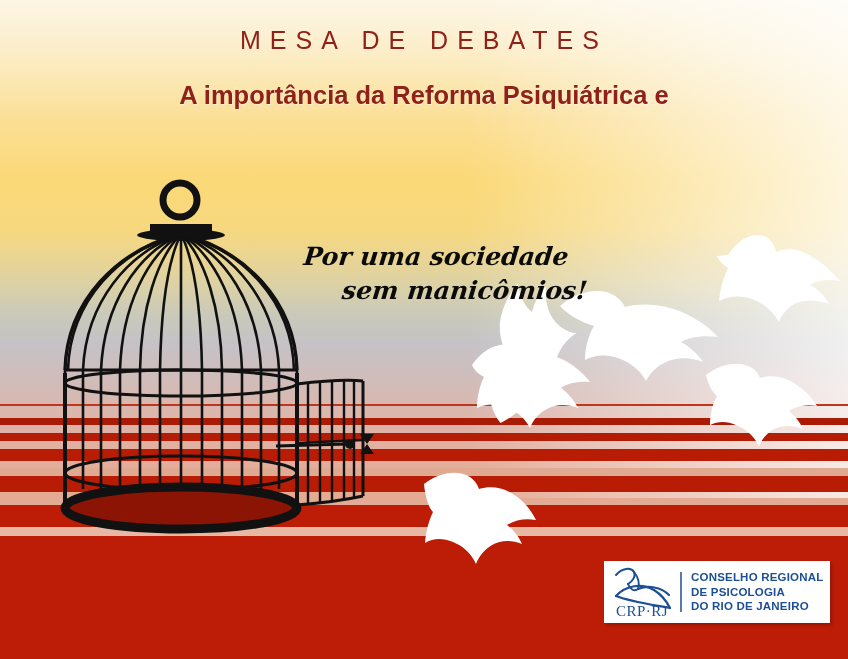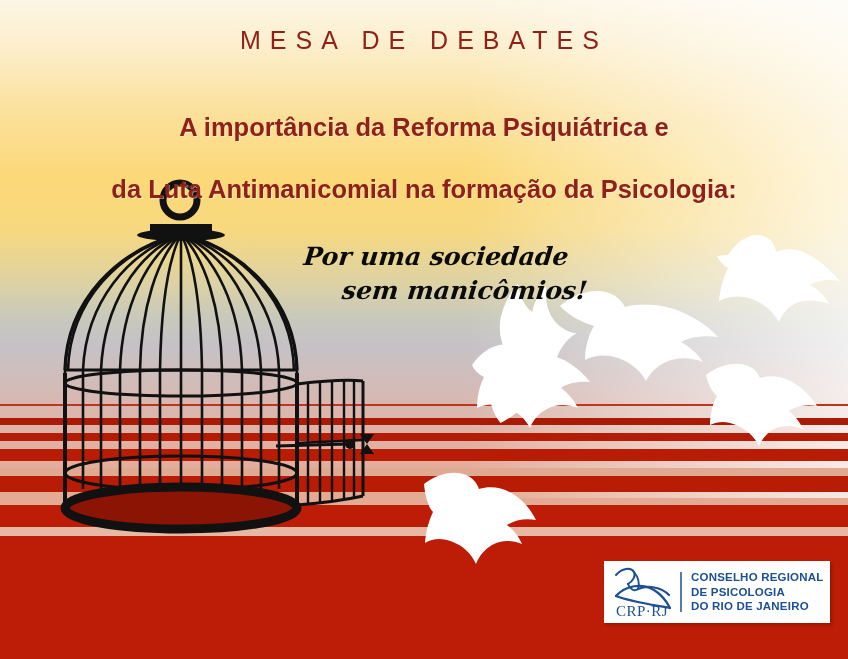--- a/index.html
+++ b/index.html
@@ -57,21 +57,21 @@
   }
   .title{
     position:absolute;left:0;top:80px;width:848px;
     text-align:center;
     color:#8f2119;
     font-weight:bold;
     font-size:25.5px;
     line-height:30px;
     text-shadow:1px 1px 0 rgba(255,255,255,.45);
   }
-  .title div{white-space:nowrap;margin-top:32px;}
+  .title div{white-space:nowrap;}
 
   .slogan{
     position:absolute;left:296px;top:240px;width:340px;
     font-family:"DejaVu Serif",serif;
     font-style:italic;
     font-weight:bold;
     color:#0b0b0b;
     font-size:25px;
     line-height:34px;
     transform:skewX(-6deg);
@@ -256,21 +256,20 @@
         <circle cx="350" cy="444" r="5" fill="#111111" stroke="none"></circle>
         <path d="M360,434 L374,434 L360,454 L374,454 Z" fill="#111111" stroke="none"></path>
       </g>
     </g>
   </svg>
 
   <div class="kicker">MESA DE DEBATES</div>
 
   <div class="title">
     <div>A importância da Reforma Psiquiátrica e</div>
-    <div>da Luta Antimanicomial na formação da Psicologia:</div>
   </div>
 
   <div class="slogan">
     <span class="l1">Por uma sociedade</span>
     <span class="l2">sem manicômios!</span>
   </div>
 
 
   <div class="logo-box">
     <div class="logo-mark">

